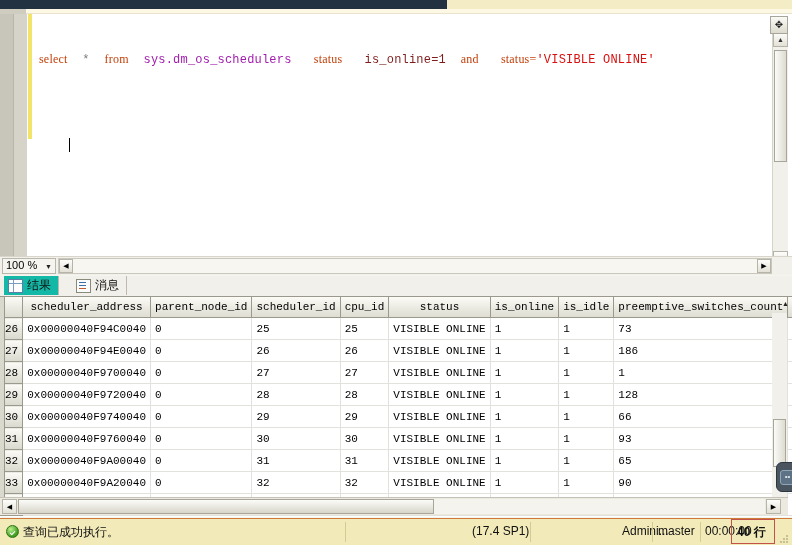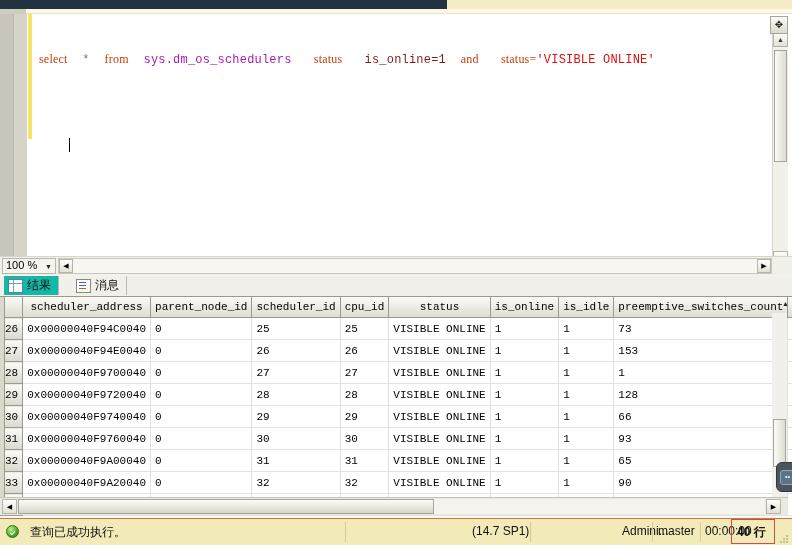--- a/index.html
+++ b/index.html
@@ -417,21 +417,20 @@
     left: 2.5px; top: 4.5px;
     width: 4px; height: 2px;
     border-left: 1.6px solid #ffffff;
     border-bottom: 1.6px solid #ffffff;
     transform: rotate(-45deg);
   }
   .sb-msg {
     position: absolute;
     left: 23px; top: 5px;
     color: #111;
-    margin-left: 7px;
   }
   .sb-sep {
     position: absolute;
     top: 3px; width: 1px; height: 20px;
     background: #d4ca93;
   }
   .sb-cell {
     position: absolute;
     top: 5px;
     white-space: nowrap;
@@ -550,21 +549,21 @@
         </tr>
         <tr>
           <td class="rowhdr">27</td>
           <td>0x00000040F94E0040</td>
           <td>0</td>
           <td>26</td>
           <td>26</td>
           <td>VISIBLE ONLINE</td>
           <td>1</td>
           <td>1</td>
-          <td>153</td>
+          <td>186</td>
           <td>246</td>
         </tr>
         <tr>
           <td class="rowhdr">28</td>
           <td>0x00000040F9700040</td>
           <td>0</td>
           <td>27</td>
           <td>27</td>
           <td>VISIBLE ONLINE</td>
           <td>1</td>
@@ -666,21 +665,21 @@
     <div class="corner-widget-inner"></div>
     <div class="corner-widget-dots">••</div>
   </div>
 
   <div class="statusbar">
     <div class="sb-check"></div>
     <div class="sb-msg">查询已成功执行。</div>
 
     <div class="sb-sep" style="left:345px"></div>
 
-    <div class="sb-cell" style="left:472px">(14.7 SP1)</div>
+    <div class="sb-cell" style="left:472px">(17.4 SP1)</div>
 
     <div class="sb-sep" style="left:530px"></div>
 
     <div class="sb-cell" style="left:622px">Admini...</div>
 
     <div class="sb-sep" style="left:652px"></div>
     <div class="sb-cell" style="left:658px">master</div>
 
     <div class="sb-sep" style="left:700px"></div>
     <div class="sb-cell" style="left:705px">00:00:00</div>

